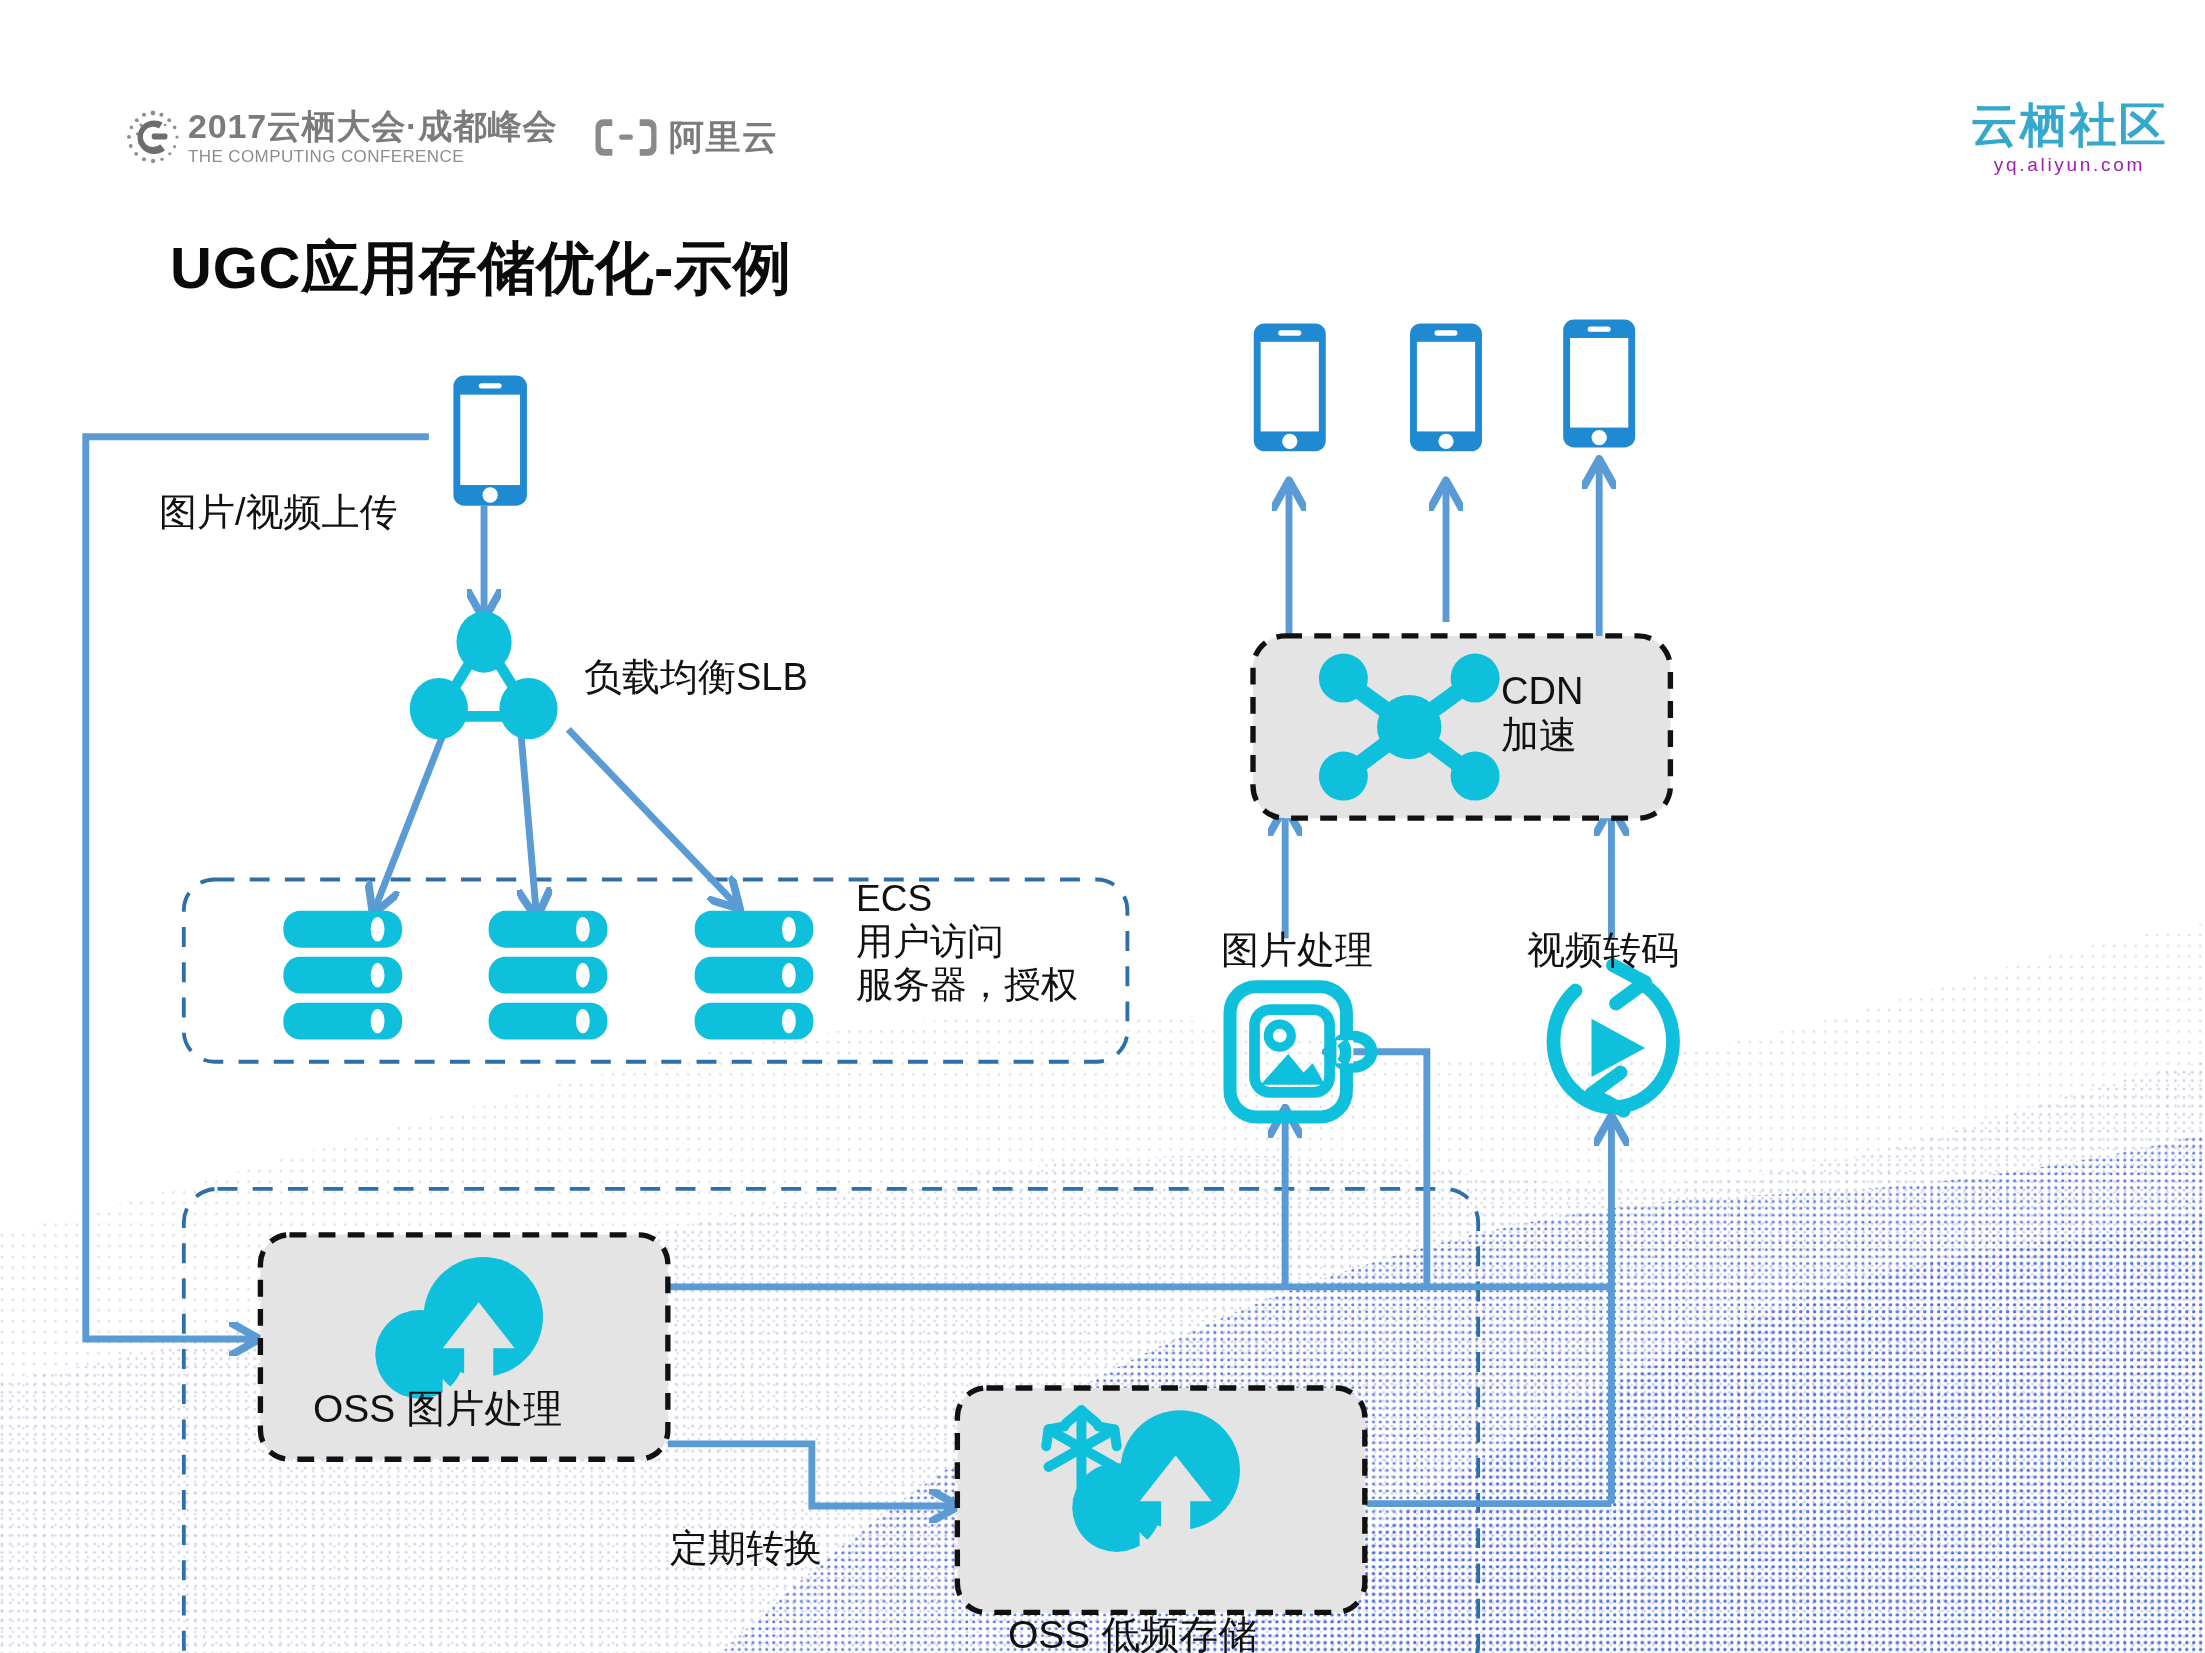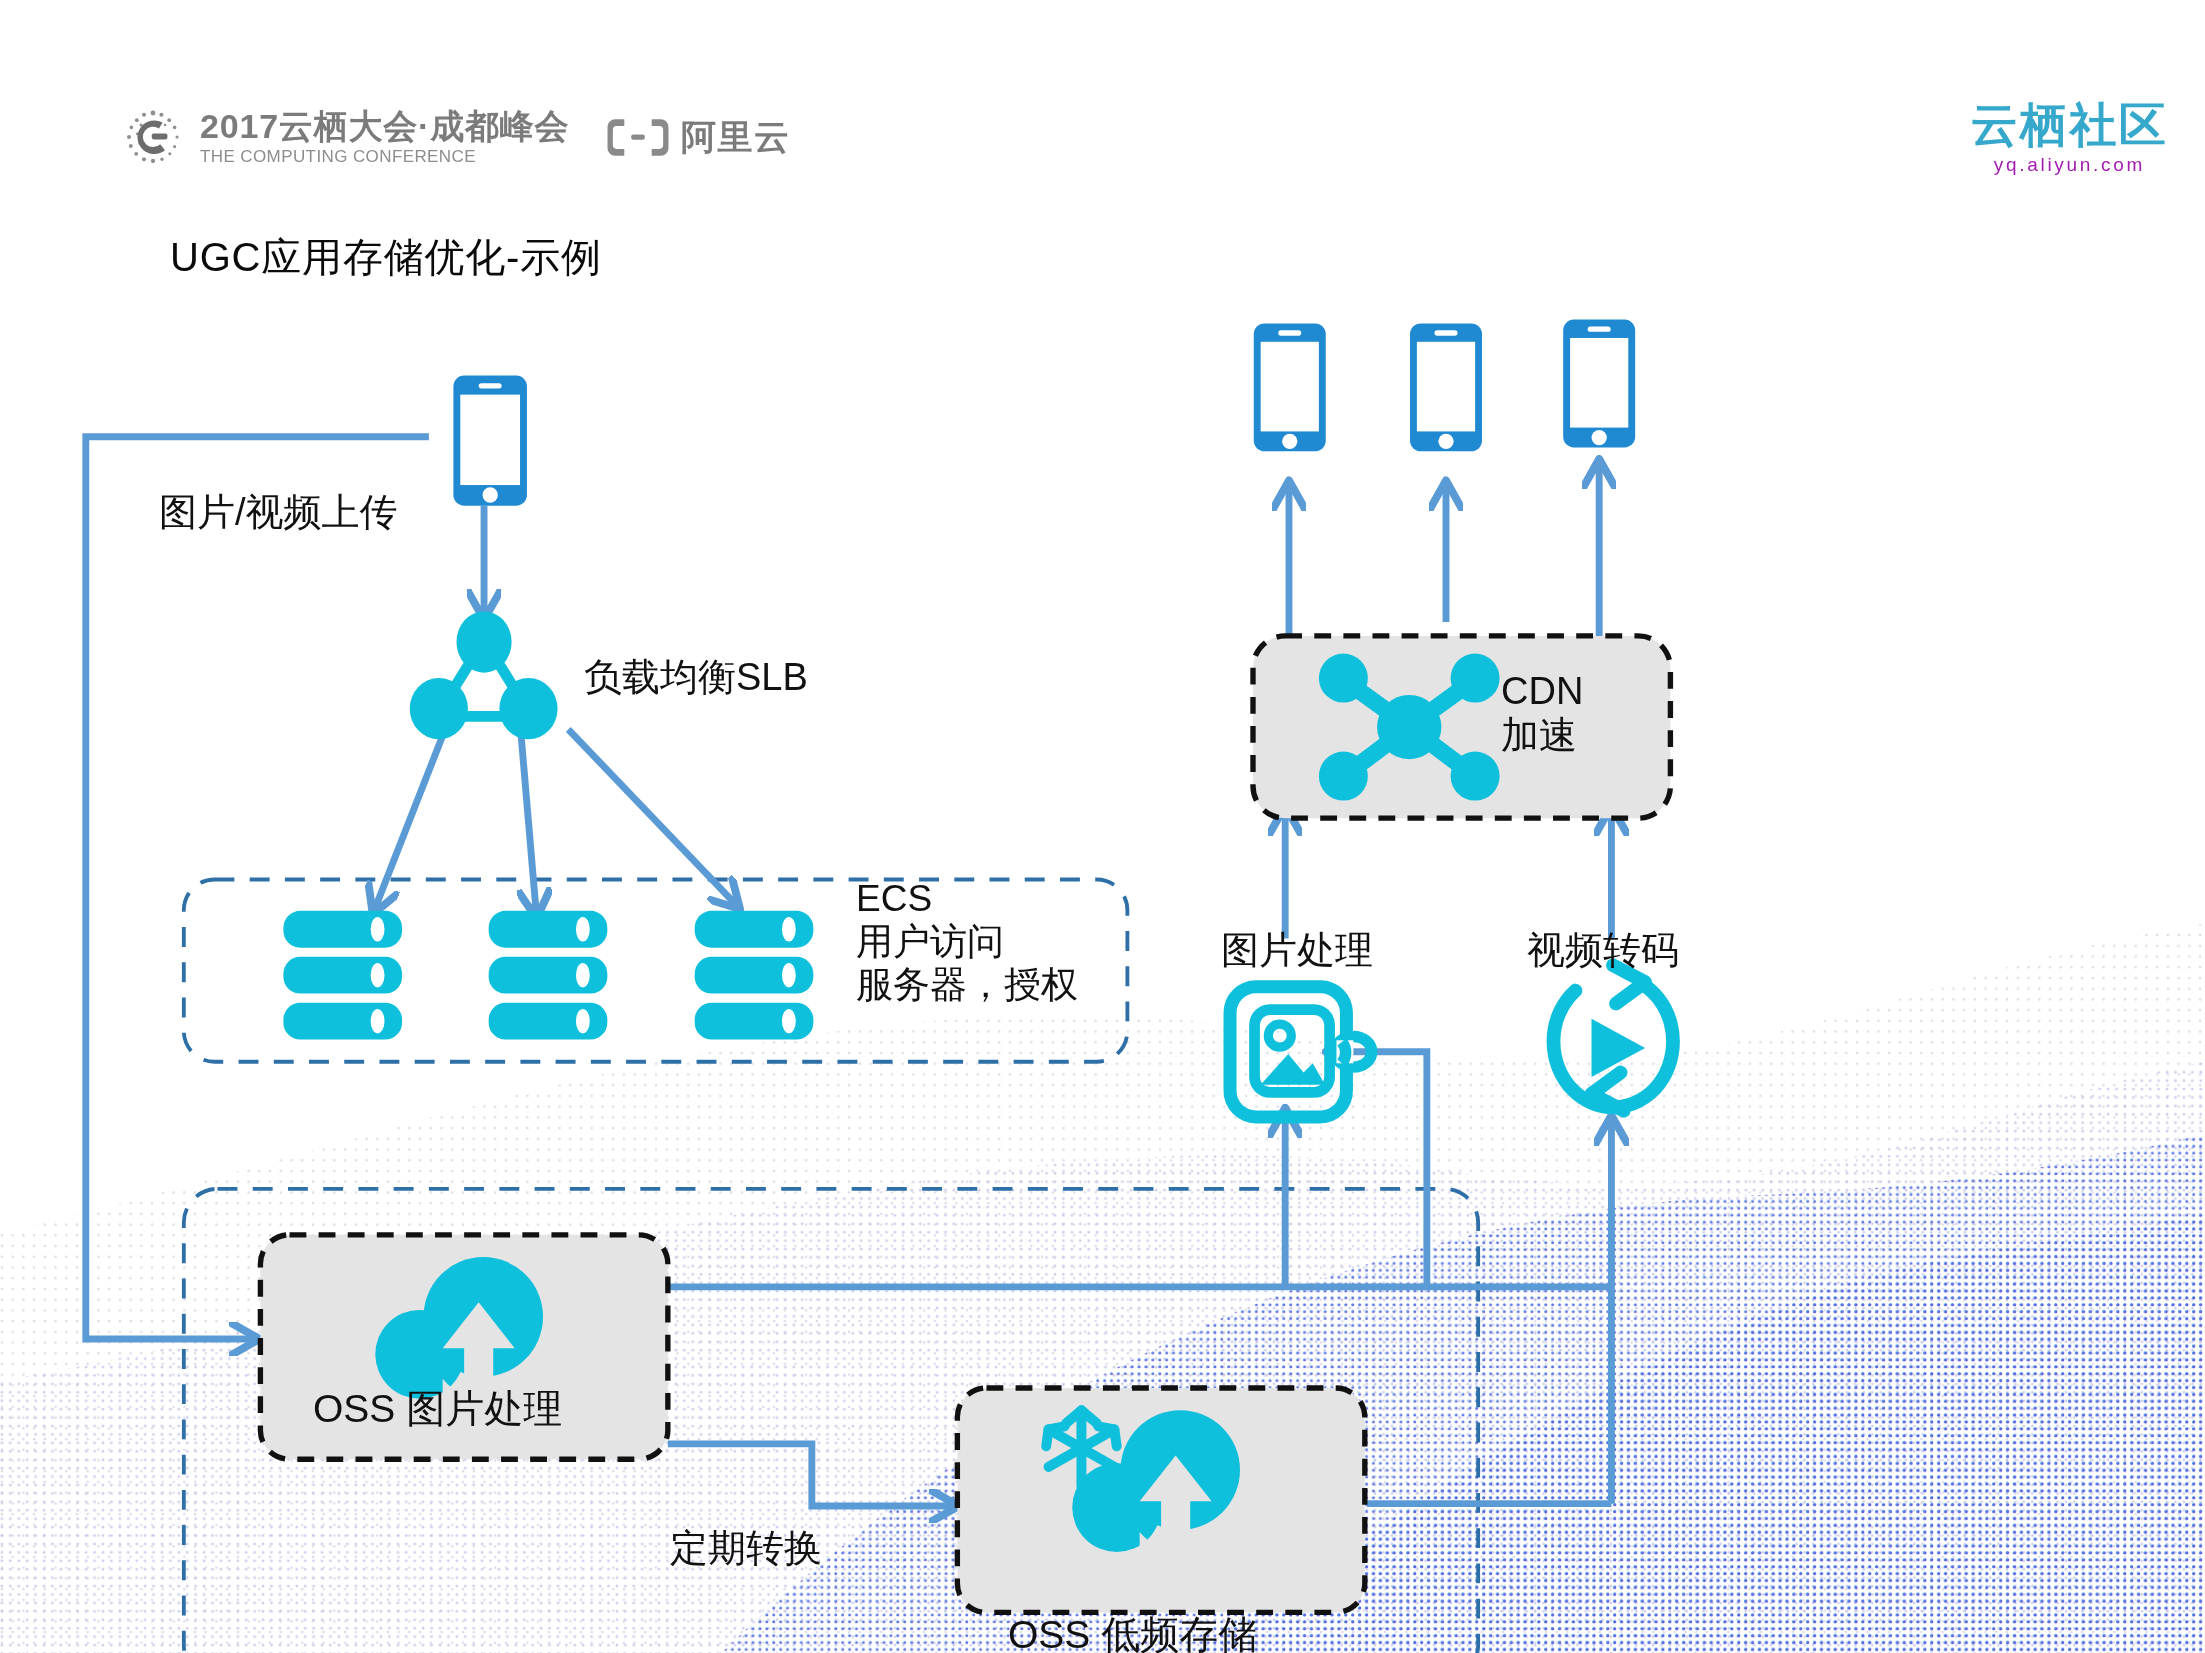--- a/index.html
+++ b/index.html
@@ -10,34 +10,34 @@
     overflow: hidden;
     position: relative;
   }
   #stage { position:absolute; left:0; top:0; width:2205px; height:1654px; }
 
   
   #bg-wave { position:absolute; left:0; top:0; width:2205px; height:1654px; z-index:0; pointer-events:none; }
 
   
   .hdr-left { position:absolute; left:123px; top:107px; display:flex; align-items:center; gap:37px; z-index:5;}
-  .conf-logo { display:flex; align-items:center; gap:17px; }
+  .conf-logo { display:flex; align-items:center; gap:5px; }
   .conf-mark { width:60px; height:60px; }
   .conf-text { display:flex; flex-direction:column; line-height:1; }
   .conf-cn { font-size:34px; font-weight:bold; color:#7b7b7b; letter-spacing:0.8px; }
   .conf-en { font-size:17px; font-weight:normal; color:#8d8d8d; letter-spacing:0.4px; margin-top:5.4px;}
   .ali-logo { display:flex; align-items:center; gap:10.7px; }
   .ali-bracket { width:64px; height:43px; }
   .ali-cn { font-size:35px; font-weight:bold; color:#7b7b7b; letter-spacing:1.5px; }
 
   .hdr-right { position:absolute; right:37px; top:101px; text-align:center; z-index:5;}
   .yq-cn { font-size:47px; font-weight:bold; color:#35a8cc; letter-spacing:2.3px; line-height:1; }
   .yq-url { font-size:19px; color:#a21caf; letter-spacing:2.7px; margin-top:6.1px; }
 
-  .slide-title { position:absolute; left:170px; top:230px; font-size:40px; font-weight:normal;
+  .slide-title { position:absolute; left:170px; top:230px; font-size:58px; font-weight:bold;
                  color:#0a0a0a; letter-spacing:0.8px; z-index:5; white-space:nowrap; }
 
   
   #diagram { position:absolute; left:0; top:0; width:2205px; height:1654px; z-index:3; }
 
   
   .lbl { position:absolute; z-index:6; color:#111; font-size:38px; white-space:pre; line-height:1.16; }
   .lbl-upload   { left:115px;  top:490px;margin-left:44px; }
   .lbl-slb      { left:584px;  top:655px; }
   .lbl-ecs      { left:856px; top:878px; font-size:37px; }

